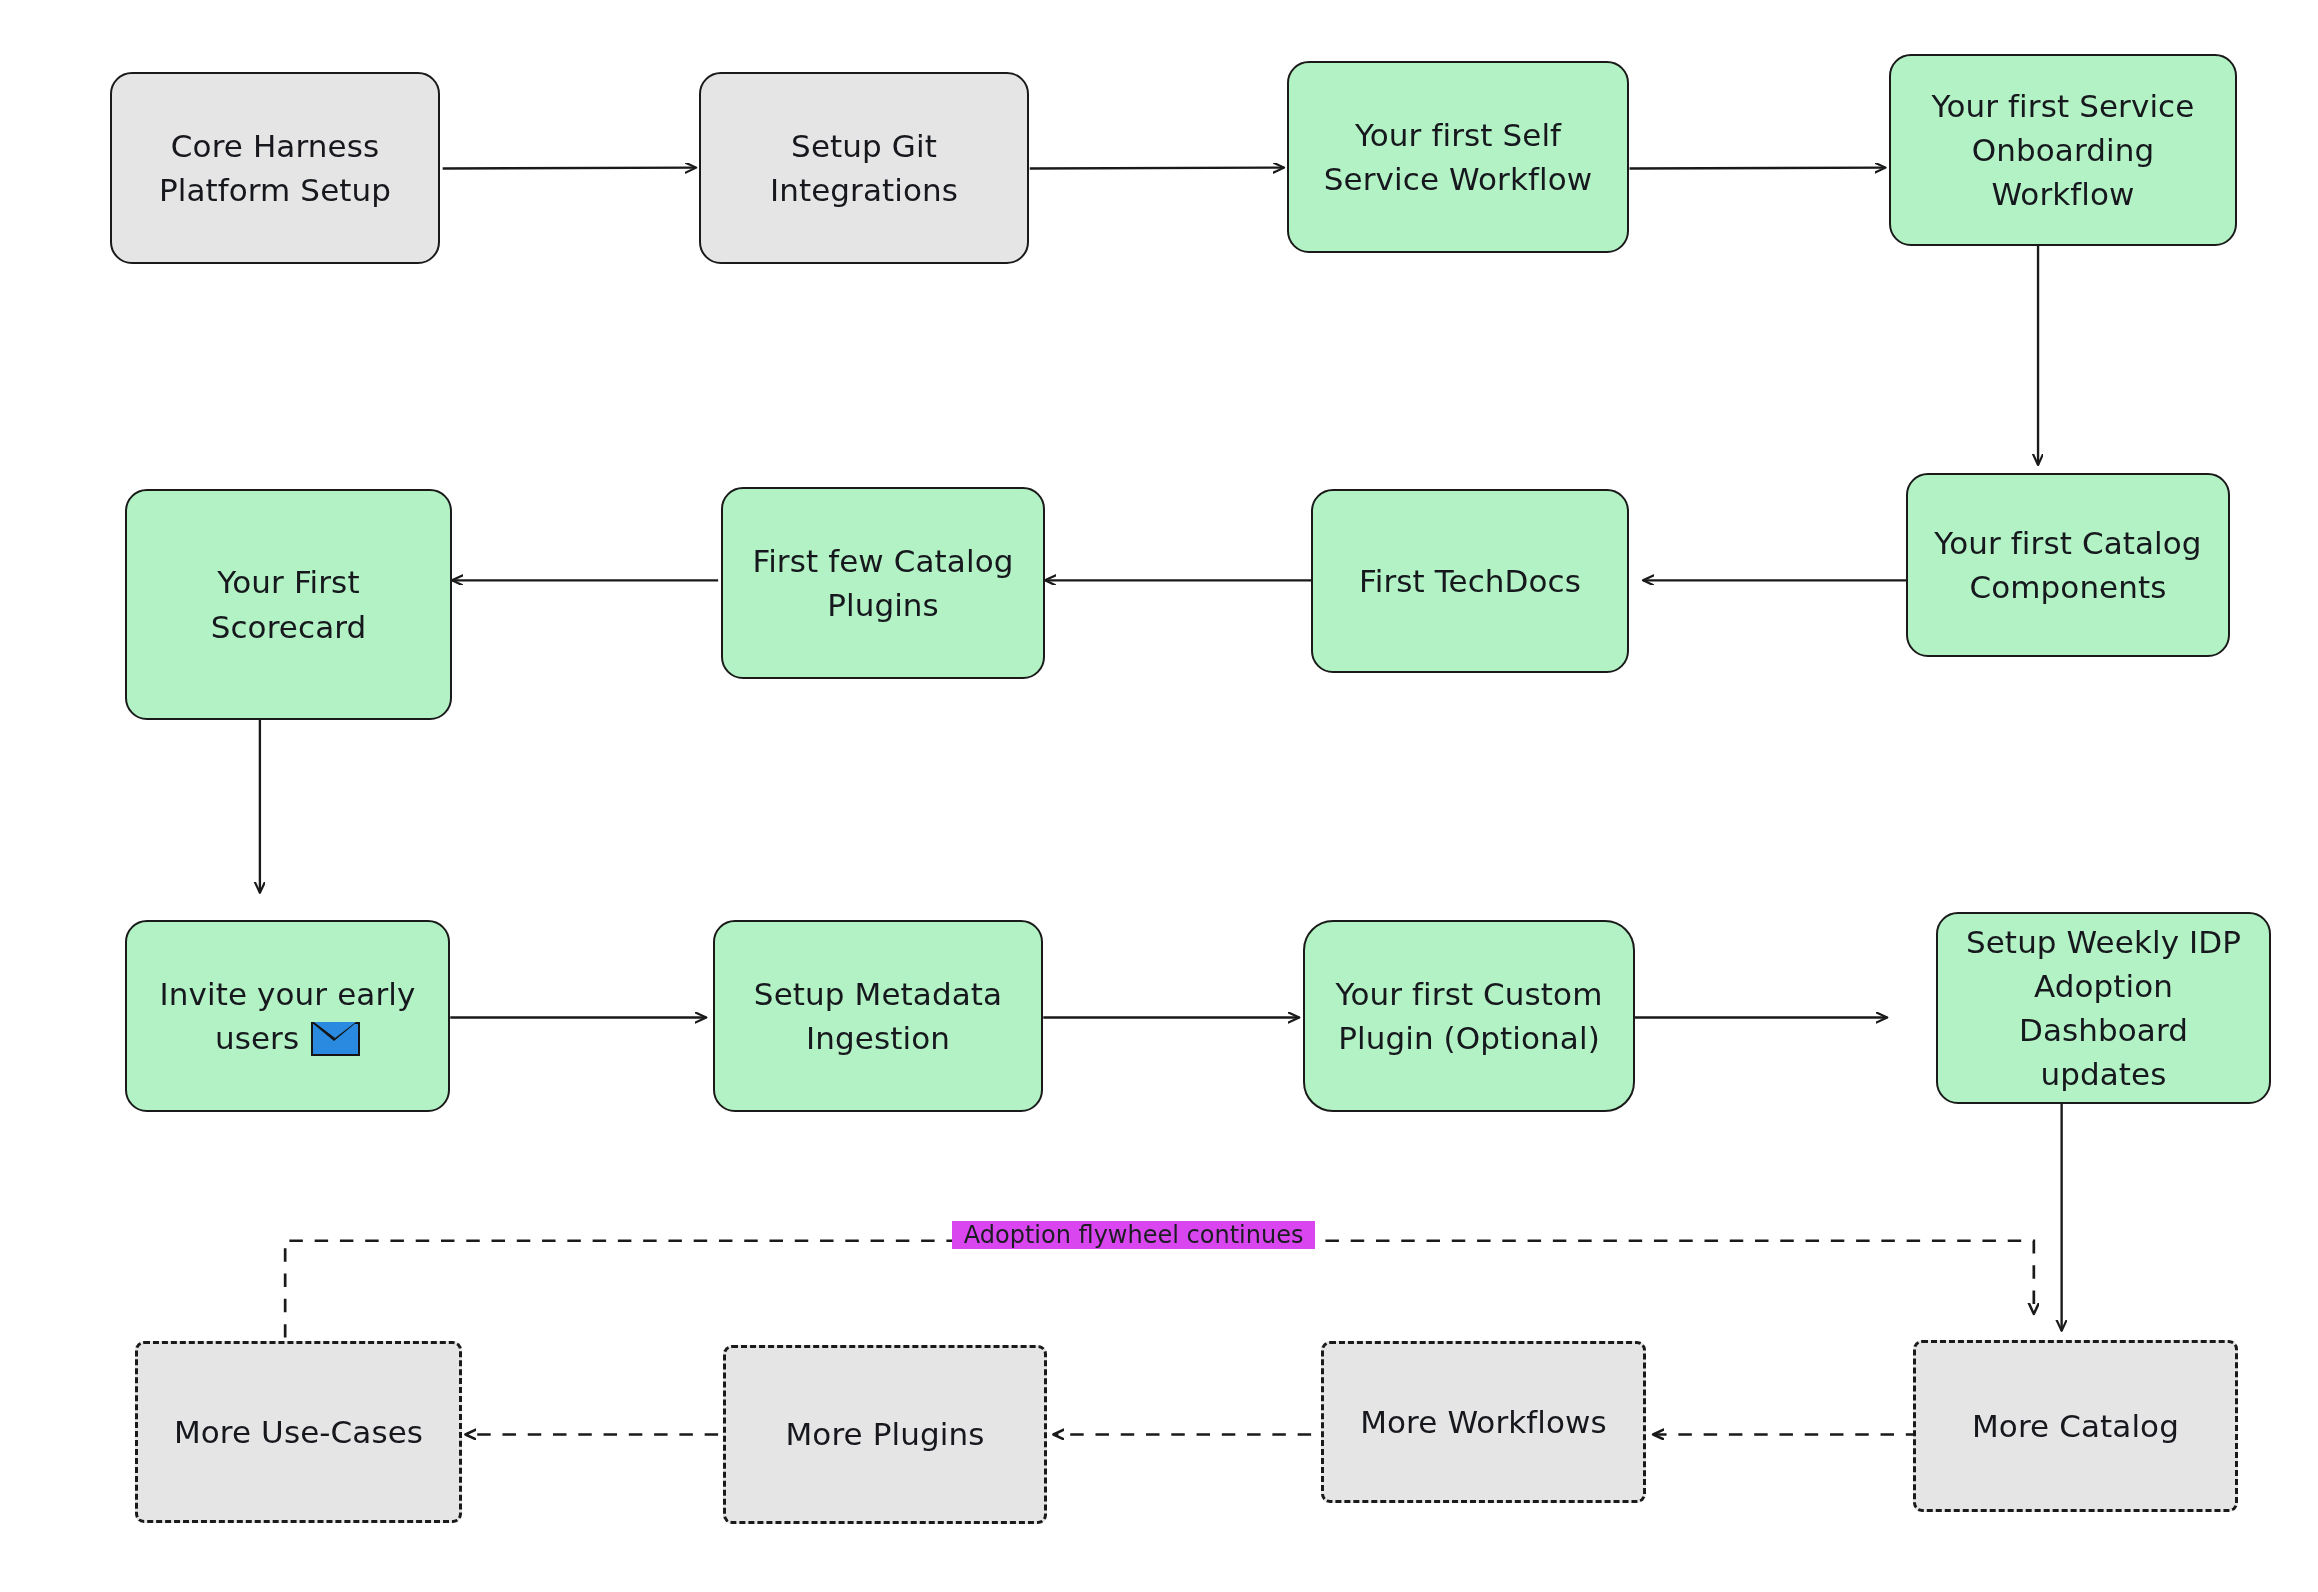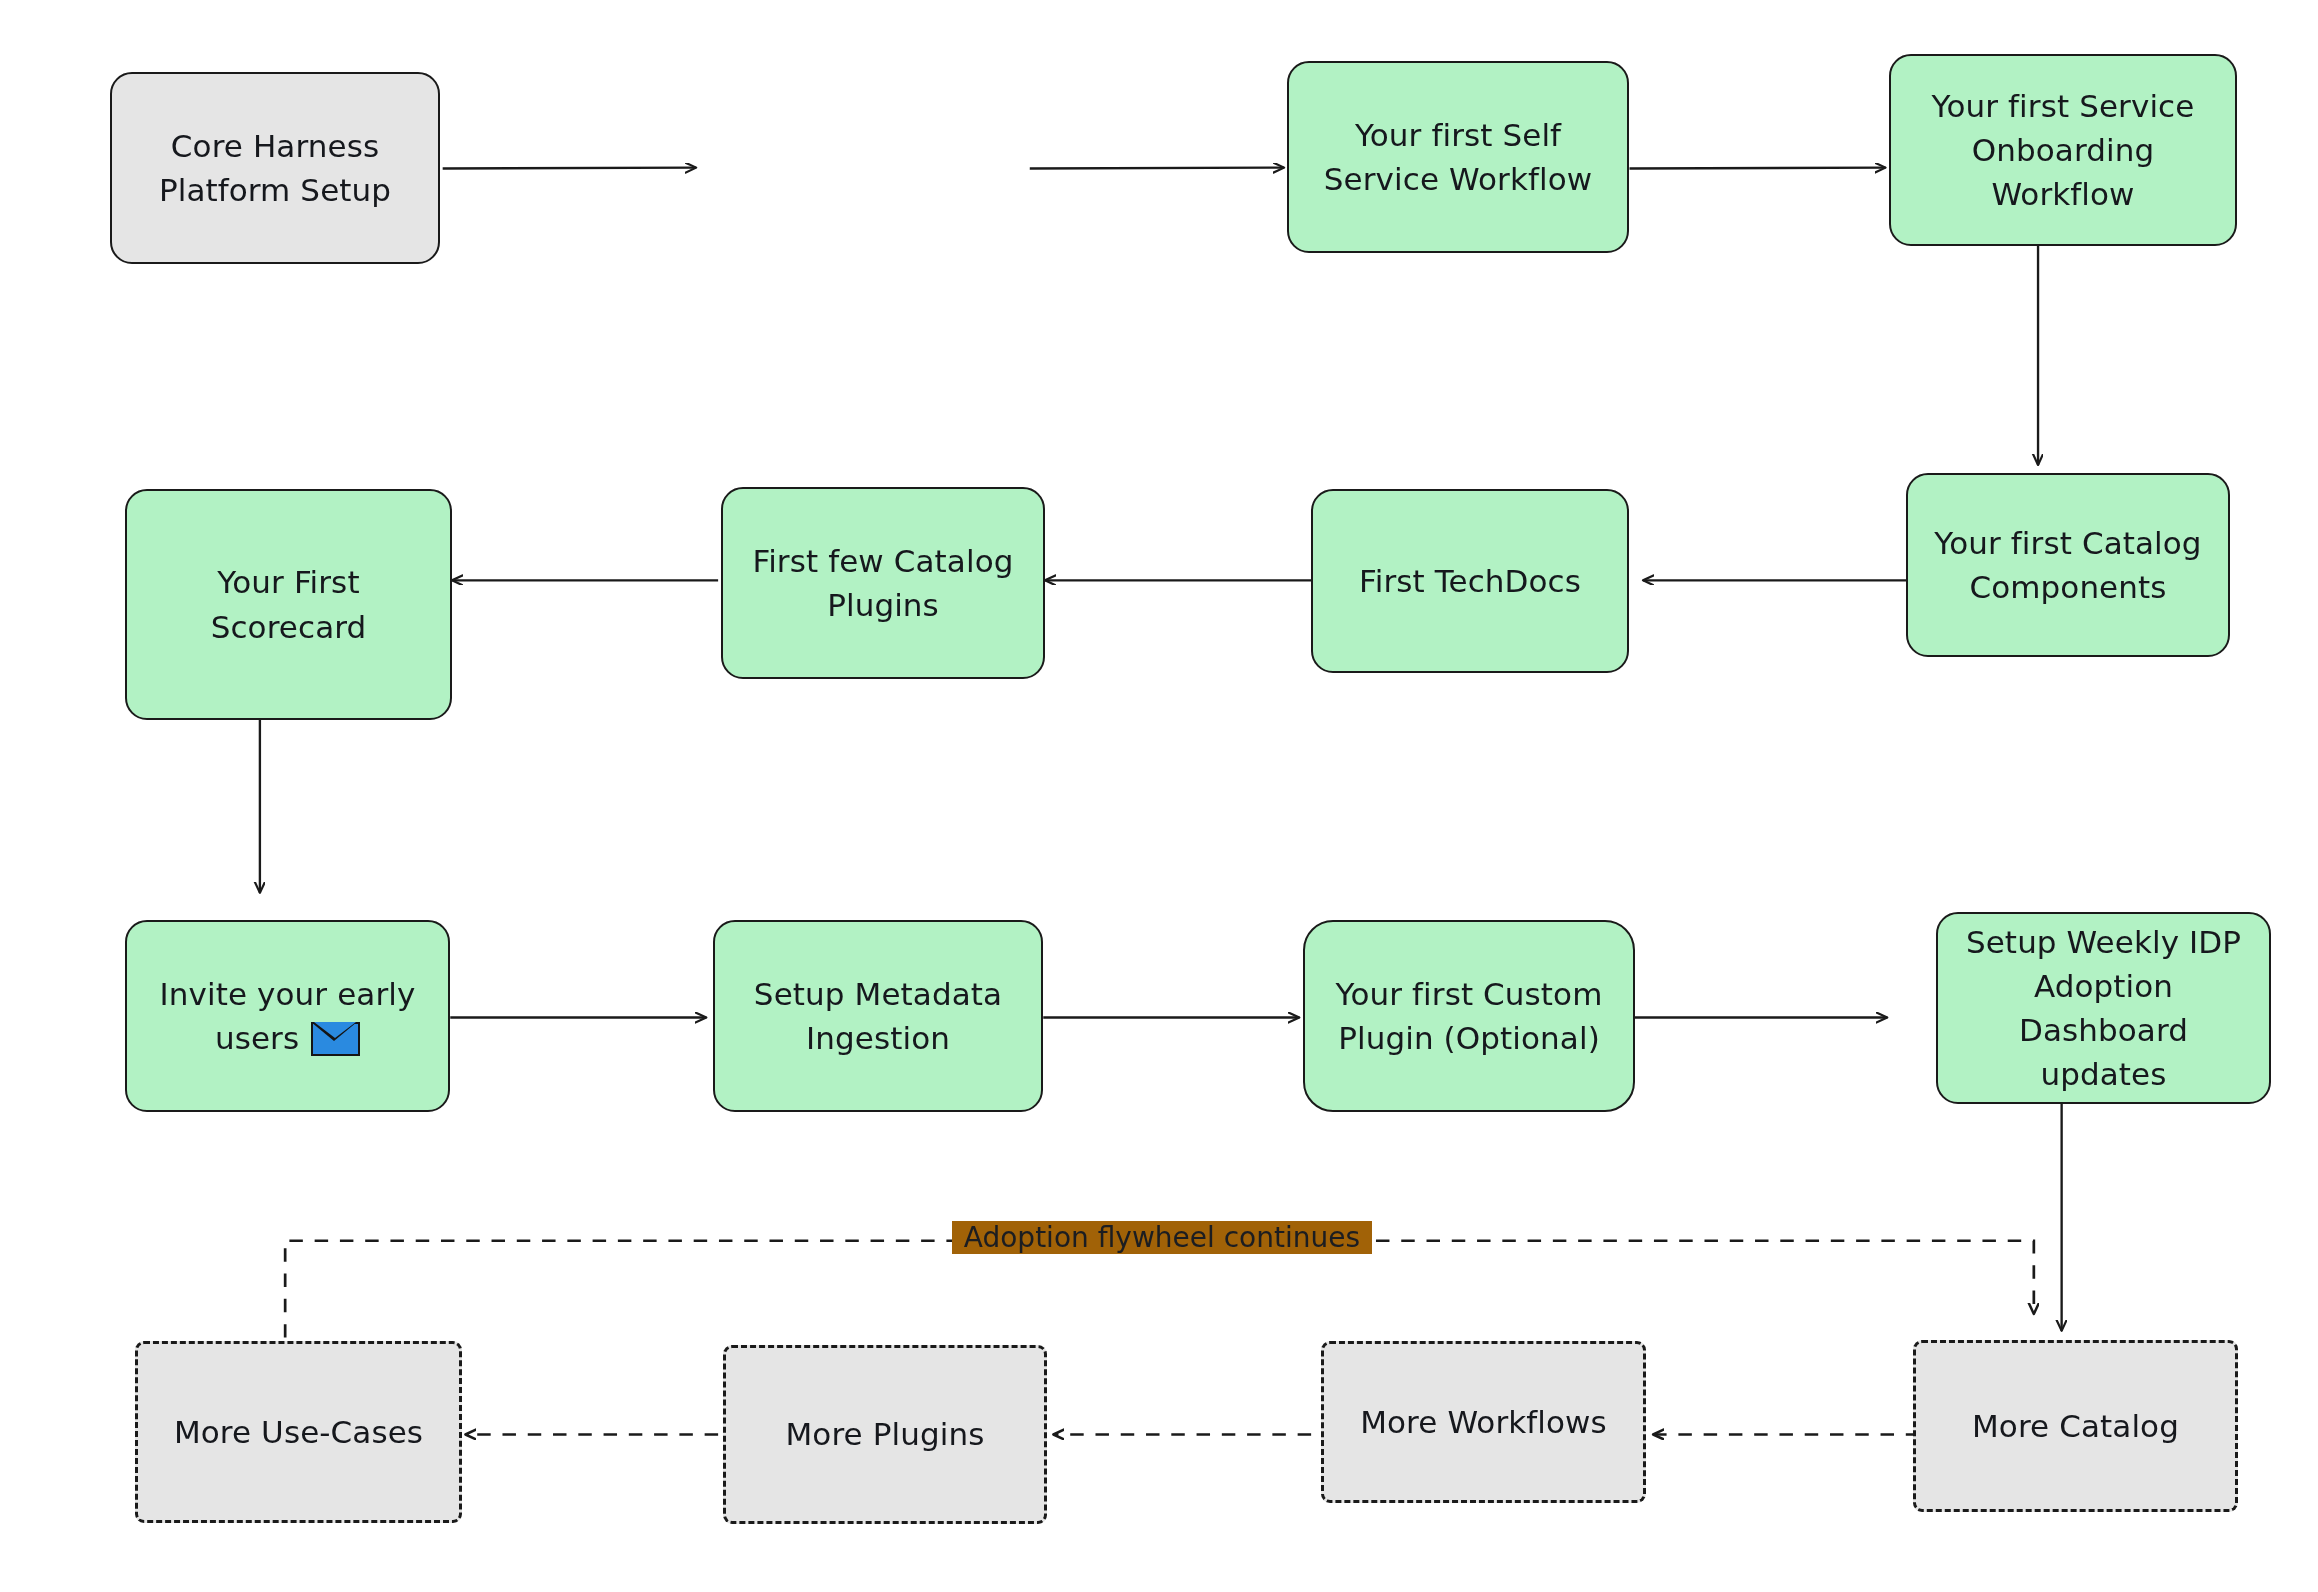--- a/index.html
+++ b/index.html
@@ -71,23 +71,23 @@
     position: absolute;
     left: 0.8px;
     top: -1.7px;
     width: 0; height: 0;
     border-left: 21px solid transparent;
     border-right: 21px solid transparent;
     border-top: 16px solid #2a8ae0;
   }
   .edge-label {
     position: absolute;
-    font-size: 28px;
+    font-size: 24px;
     color: #1b1d21;
-    background: #a16207;
+    background: #d946ef;
     padding: 0 11.8px;
     white-space: nowrap;
     z-index: 4;
   }
 </style>
 </head>
 <body>
 
 <div id="canvas">
 
@@ -124,20 +124,23 @@
 
     <g fill="none" stroke="#1a1a1a" stroke-width="3.2" stroke-dasharray="16 14">
       <path d="M338,1588 L338,1473 L2414,1473 L2414,1560" marker-end="url(#aheadd)"></path>
     </g>
   </svg>
 
   <div class="node blue" style="left:110px; top:72px; width:330px; height:192px;">
     <span class="node-label">Core Harness Platform Setup</span>
   </div>
 
+  <div class="node blue" style="left:699px; top:72px; width:330px; height:192px;">
+    <span class="node-label">Setup Git Integrations</span>
+  </div>
 
   <div class="node green" style="left:1287px; top:61px; width:342px; height:192px;">
     <span class="node-label">Your first Self Service Workflow</span>
   </div>
 
   <div class="node green" style="left:1889px; top:54px; width:348px; height:192px;">
     <span class="node-label">Your first Service Onboarding Workflow</span>
   </div>
 
   <div class="node green" style="left:1906px; top:473px; width:324px; height:184px;">

